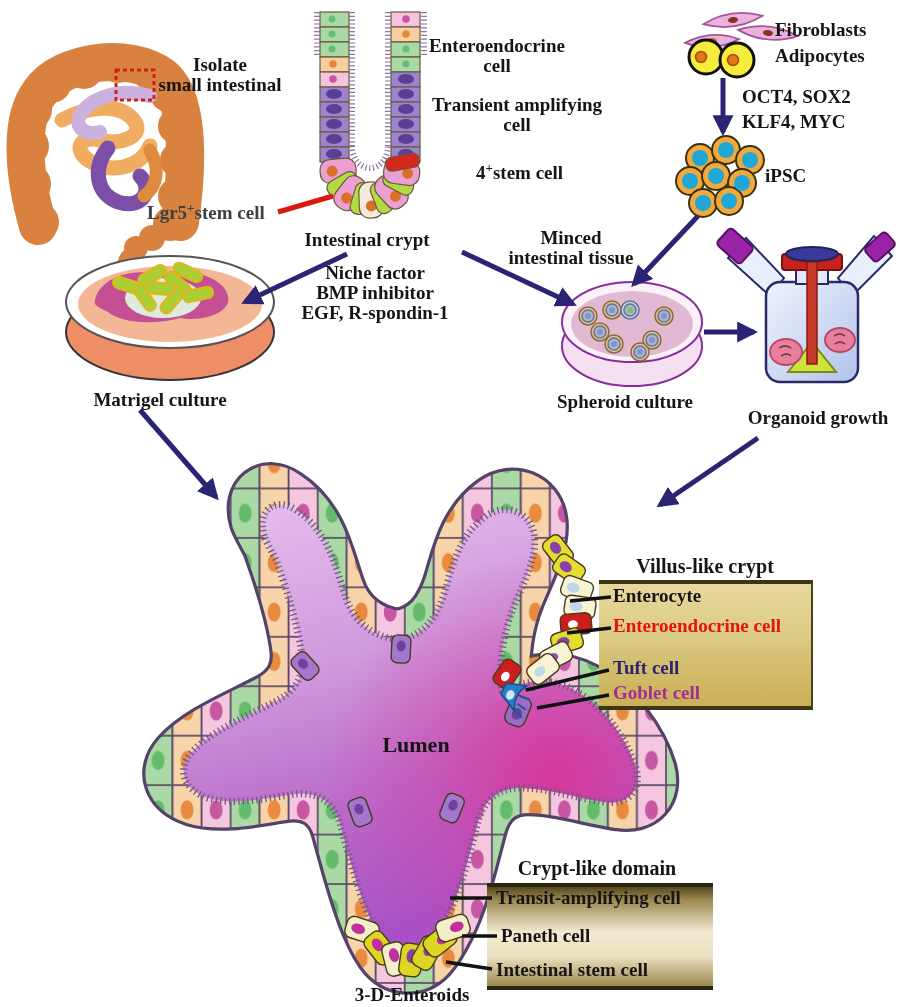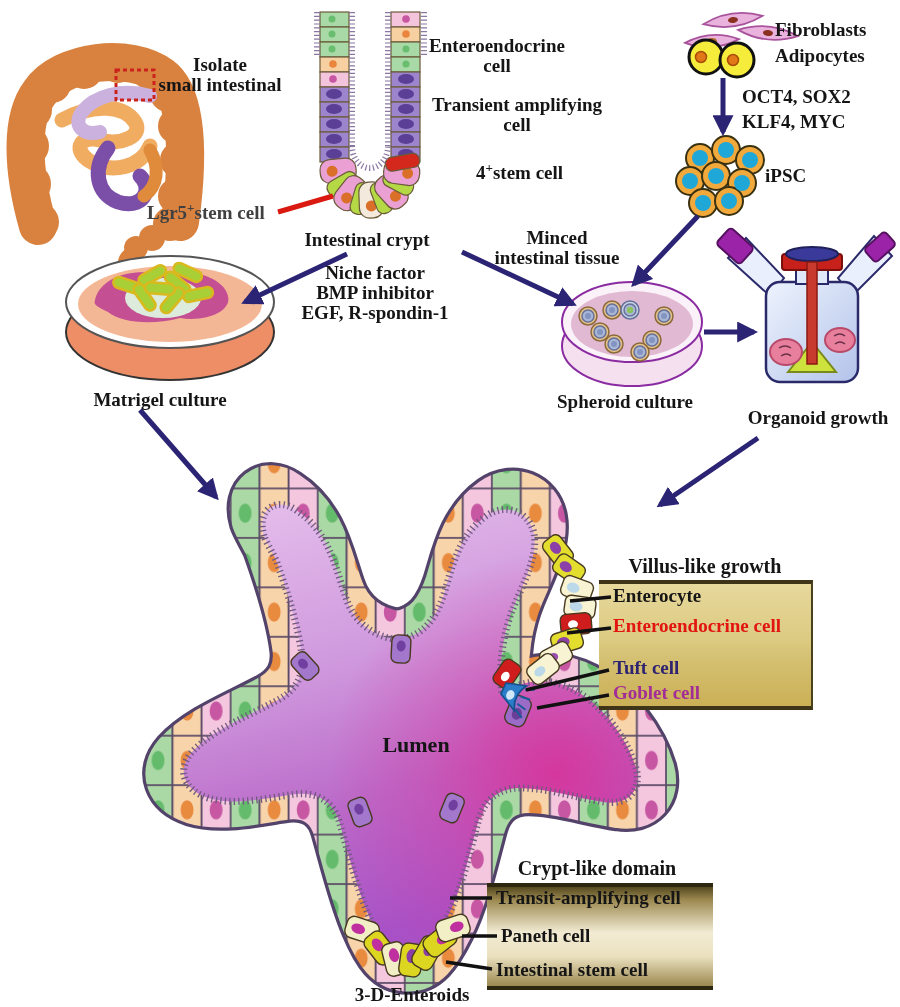--- a/index.html
+++ b/index.html
@@ -465,21 +465,21 @@
 <div class="lbl" style="left:428px;top:158px;margin-left:48px;">
   <span>4</span><sup class="ss">+</sup><span>stem cell</span>
 </div>
 
 <div class="lbl" style="left: 147px; top: 198px; color: #404040;">
   <span>Lgr5</span><sup class="ss">+</sup><span>stem cell</span>
 </div>
 
 <div class="lbl ctr" style="left:367px;top:230px;">Intestinal crypt</div>
 
-<div class="lbl ctr" style="left:557px;top:228px;">
+<div class="lbl ctr" style="left:571px;top:228px;">
   <div>Minced</div>
       <div>intestinal tissue</div>
 </div>
 
 <div class="lbl ctr" style="left:375px;top:263px;">
   <div>Niche factor</div>
       <div>BMP inhibitor</div>
       <div>EGF, R-spondin-1</div>
 </div>
 
@@ -493,21 +493,21 @@
 
 <div class="lbl" style="left:765px;top:166px;">iPSC</div>
 
 
 <div class="lbl ctr" style="left:160px;top:390px;">Matrigel culture</div>
 <div class="lbl ctr" style="left:625px;top:392px;font-family:Liberation Serif, serif;">Spheroid culture</div>
 <div class="lbl ctr" style="left:818px;top:408px;">Organoid growth</div>
 
 <div class="lbl ctr big" style="left:416px;top:735px;text-align:center;">Lumen</div>
 
-<div class="lbl ctr" style="left:705px;top:556px;font-size:20px;">Villus-like growth</div>
+<div class="lbl ctr" style="left:705px;top:556px;font-size:20px;">Villus-like crypt</div>
 <div class="lbl" style="left: 613px; top: 586px; color: rgb(21, 21, 21);">Enterocyte</div>
 <div class="lbl" style="left: 613px; top: 616px; color: rgb(226, 21, 16);">Enteroendocrine cell</div>
 <div class="lbl" style="left: 613px; top: 658px; color: rgb(46, 35, 112);">Tuft cell</div>
 <div class="lbl" style="left: 613px; top: 683px; color: rgb(163, 45, 150);">Goblet cell</div>
 
 <div class="lbl ctr" style="left:597px;top:858px;font-size:20px;">Crypt-like domain</div>
 <div class="lbl" style="left: 496px; top: 888px; color: rgb(21, 21, 21);">Transit-amplifying cell</div>
 <div class="lbl" style="left: 501px; top: 926px; color: rgb(21, 21, 21);">Paneth cell</div>
 <div class="lbl" style="left: 496px; top: 960px; color: rgb(21, 21, 21);">Intestinal stem cell</div>
 

